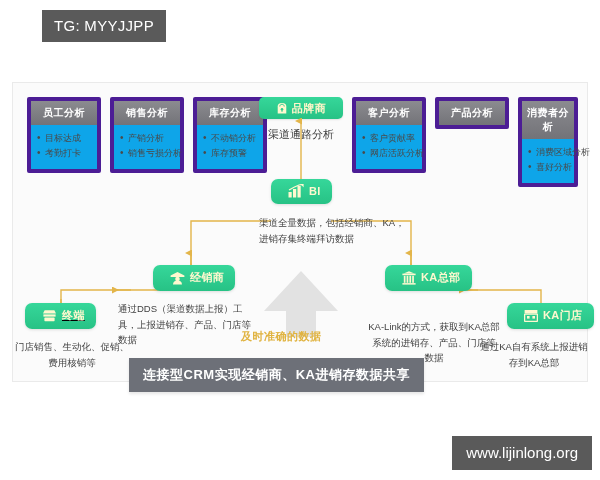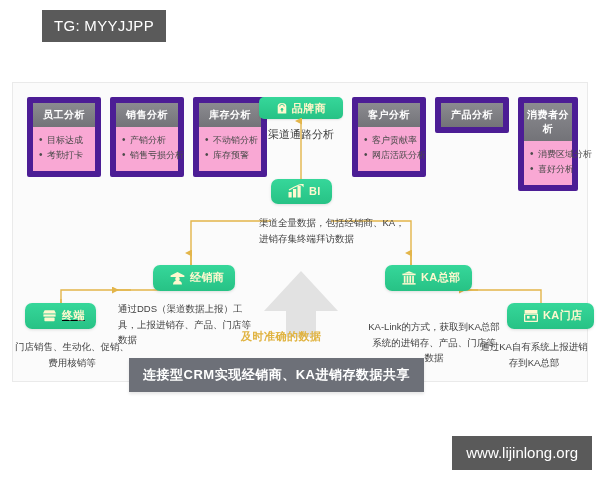--- a/index.html
+++ b/index.html
@@ -37,22 +37,22 @@
     position: absolute; left: 12px; top: 82px;
     width: 576px; height: 300px;
     background: #fbfbfb;
     border: 1px solid #eaeaea;
   }
 
   
   .acard {
     position: absolute; top: 14px;
     width: 74px;
-    background: #f9a8d4;
-    border: 6px solid #4c1d95;
+    background: #0ea5e9;
+    border: 4px solid #4c1d95;
     border-radius: 2px;
   }
   .acard .hd {
     background: #7d7d82;
     background: linear-gradient(#8b8b90, #737378);
     color: #ffffff;
     font-size: 10px;
     font-weight: bold;
     text-align: center;
     padding: 5px 0 5px 0;

